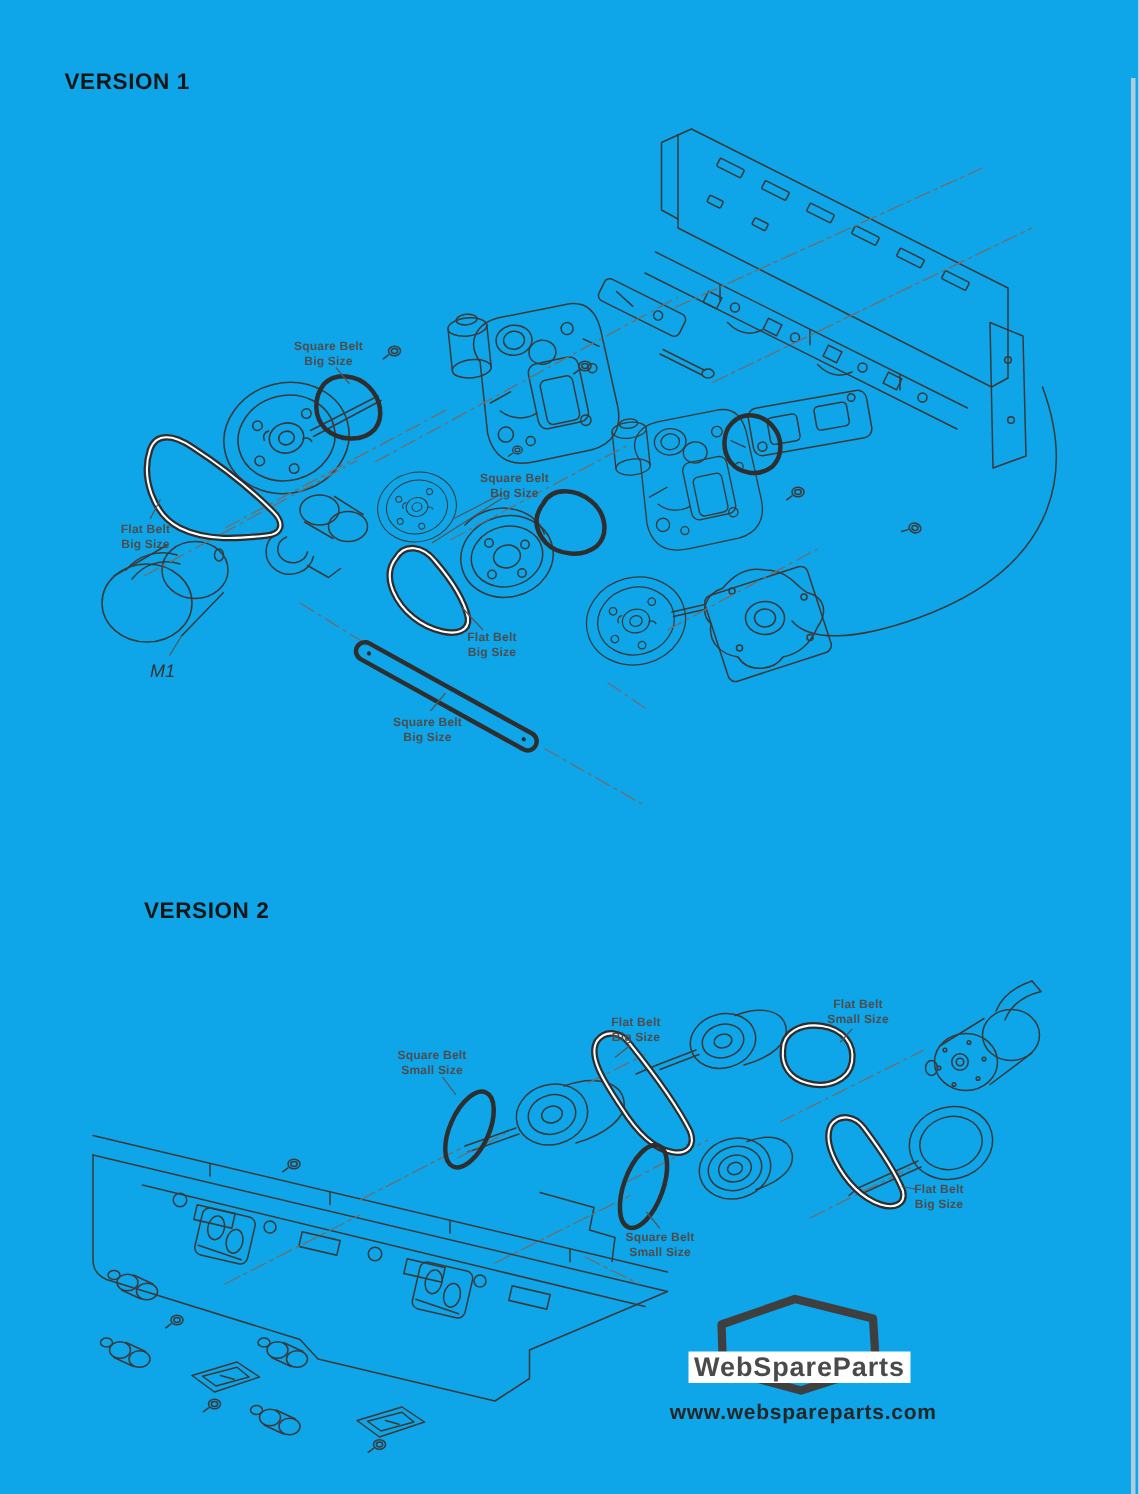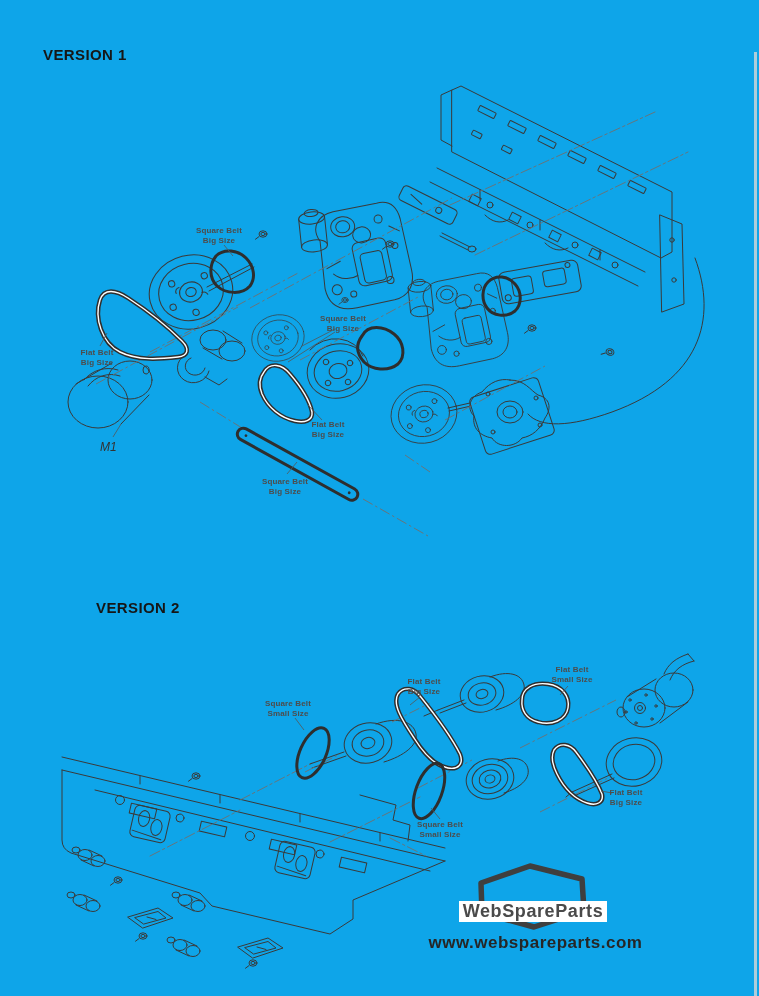--- a/index.html
+++ b/index.html
@@ -18,21 +18,21 @@
   .h1{font-weight:700;font-size:15px;letter-spacing:.4px;color:#161616;}
   .para{font-weight:700;font-size:14px;line-height:18.5px;color:#121212;white-space:pre-line;width:330px;}
   .dlabel{position:absolute;transform:translateX(-50%);text-align:center;
           font-weight:700;font-size:8px;line-height:9.5px;letter-spacing:.15px;
           color:#4d4d4d;white-space:pre-line;}
   .m1{position:absolute;font-style:italic;font-size:12px;color:#333;}
   .logo-wrap{position:absolute;left:453px;top:885px;width:160px;text-align:center;margin-top:16px;}
   .logo-text{display:inline-block;background:#fff;padding:0 4px;
              font-weight:700;font-size:18px;letter-spacing:.6px;color:#4a4a4a;}
   .url{position:absolute;left:428px;top:933px;width:215px;text-align:center;
-       font-weight:700;font-size:17px;letter-spacing:.5px;color:#262626;}
+       font-weight:700;font-size:14px;letter-spacing:.5px;color:#262626;}
   .page-edge{position:absolute;right:2px;top:52px;width:3px;height:944px;background:#d7d7d7;opacity:.8;}
 </style>
 </head>
 <body>
 
 <div id="page">
 
   <svg id="art" width="759" height="996" viewBox="0 0 759 996">
     <defs>
 

